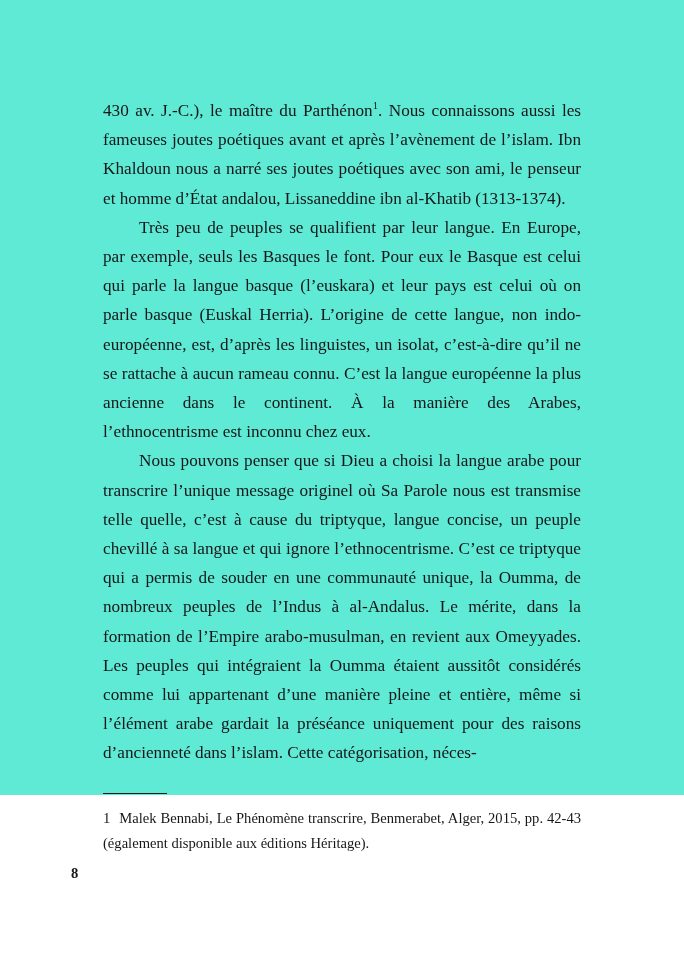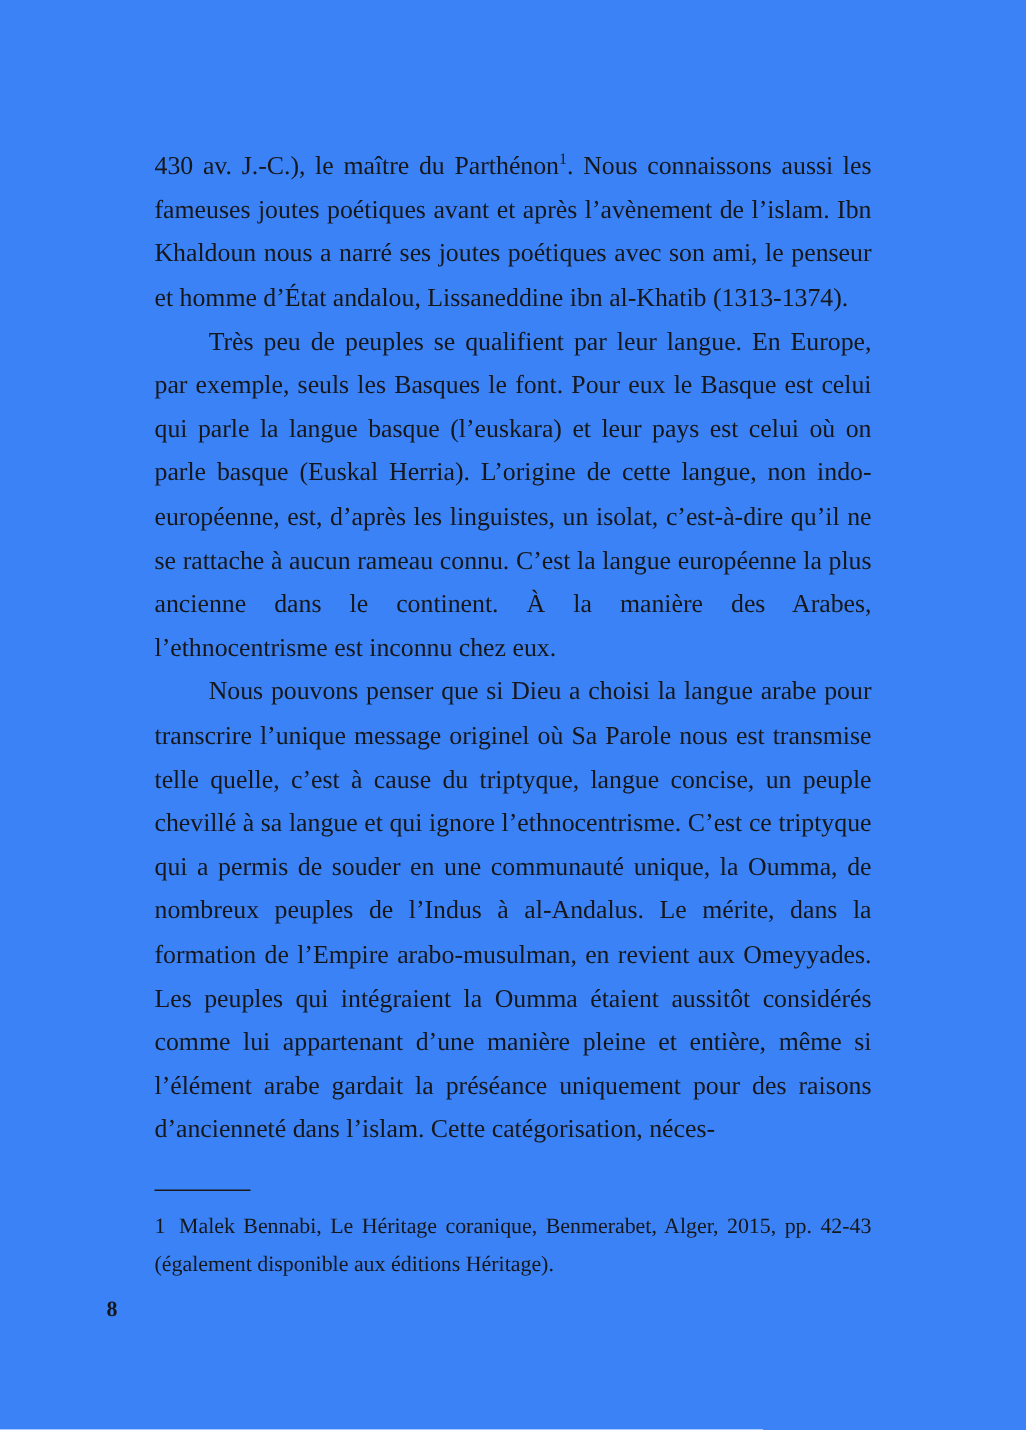--- a/index.html
+++ b/index.html
@@ -13,22 +13,22 @@
     font-family: "Liberation Serif", serif;
     color: #1a1a1a;
     position: relative;
     overflow: hidden;
   }
   .page {
     position: absolute;
     left: 0;
     top: 0;
     width: 684px;
-    height: 953px;
-    background: #3b82f6;
+    height: 795px;
+    background: #5eead4;
   }
   .text-block {
     position: absolute;
     left: 103px;
     top: 96px;
     width: 478px;
   }
   p.para {
     margin: 0;
     font-size: 17.2px;
@@ -86,18 +86,18 @@
 <div class="page">
 
   <div class="text-block">
     <p class="para" id="para-1">430 av. J.-C.), le maître du Parthénon<sup class="footnote-ref">1</sup>. Nous connaissons aussi les fameuses joutes poétiques avant et après l’avènement de l’islam. Ibn Khaldoun nous a narré ses joutes poétiques avec son ami, le penseur et homme d’État andalou, Lissaneddine ibn al-Khatib (1313-1374).</p>
     <p class="para" id="para-2">Très peu de peuples se qualifient par leur langue. En Europe, par exemple, seuls les Basques le font. Pour eux le Basque est celui qui parle la langue basque (l’euskara) et leur pays est celui où on parle basque (<span class="italic">Euskal Herria</span>). L’origine de cette langue, non indo-européenne, est, d’après les linguistes, un isolat, c’est-à-dire qu’il ne se rattache à aucun rameau connu. C’est la langue européenne la plus ancienne dans le continent. À la manière des Arabes, l’ethnocentrisme est inconnu chez eux.</p>
     <p class="para" id="para-3">Nous pouvons penser que si Dieu a choisi la langue arabe pour transcrire l’unique message originel où Sa Parole nous est transmise telle quelle, c’est à cause du triptyque, langue concise, un peuple chevillé à sa langue et qui ignore l’ethnocentrisme. C’est ce triptyque qui a permis de souder en une communauté unique, la Oumma, de nombreux peuples de l’Indus à al-Andalus. Le mérite, dans la formation de l’Empire arabo-musulman, en revient aux Omeyyades. Les peuples qui intégraient la Oumma étaient aussitôt considérés comme lui appartenant d’une manière pleine et entière, même si l’élément arabe gardait la préséance uniquement pour des raisons d’ancienneté dans l’islam. Cette catégorisation, néces-</p>
   </div>
 
   <div class="footnote-area">
     <div class="footnote-rule"></div>
-    <p class="footnote-text" id="footnote-1"><span class="footnote-num">1</span>Malek Bennabi, <span class="italic">Le Héritage coranique</span>, Benmerabet, Alger, 2015, pp. 42-43 (également disponible aux éditions Héritage).</p>
+    <p class="footnote-text" id="footnote-1"><span class="footnote-num">1</span>Malek Bennabi, <span class="italic">Le Phénomène transcrire</span>, Benmerabet, Alger, 2015, pp. 42-43 (également disponible aux éditions Héritage).</p>
   </div>
 
   <div class="page-number">8</div>
 
 </div>
 
 </body></html>

